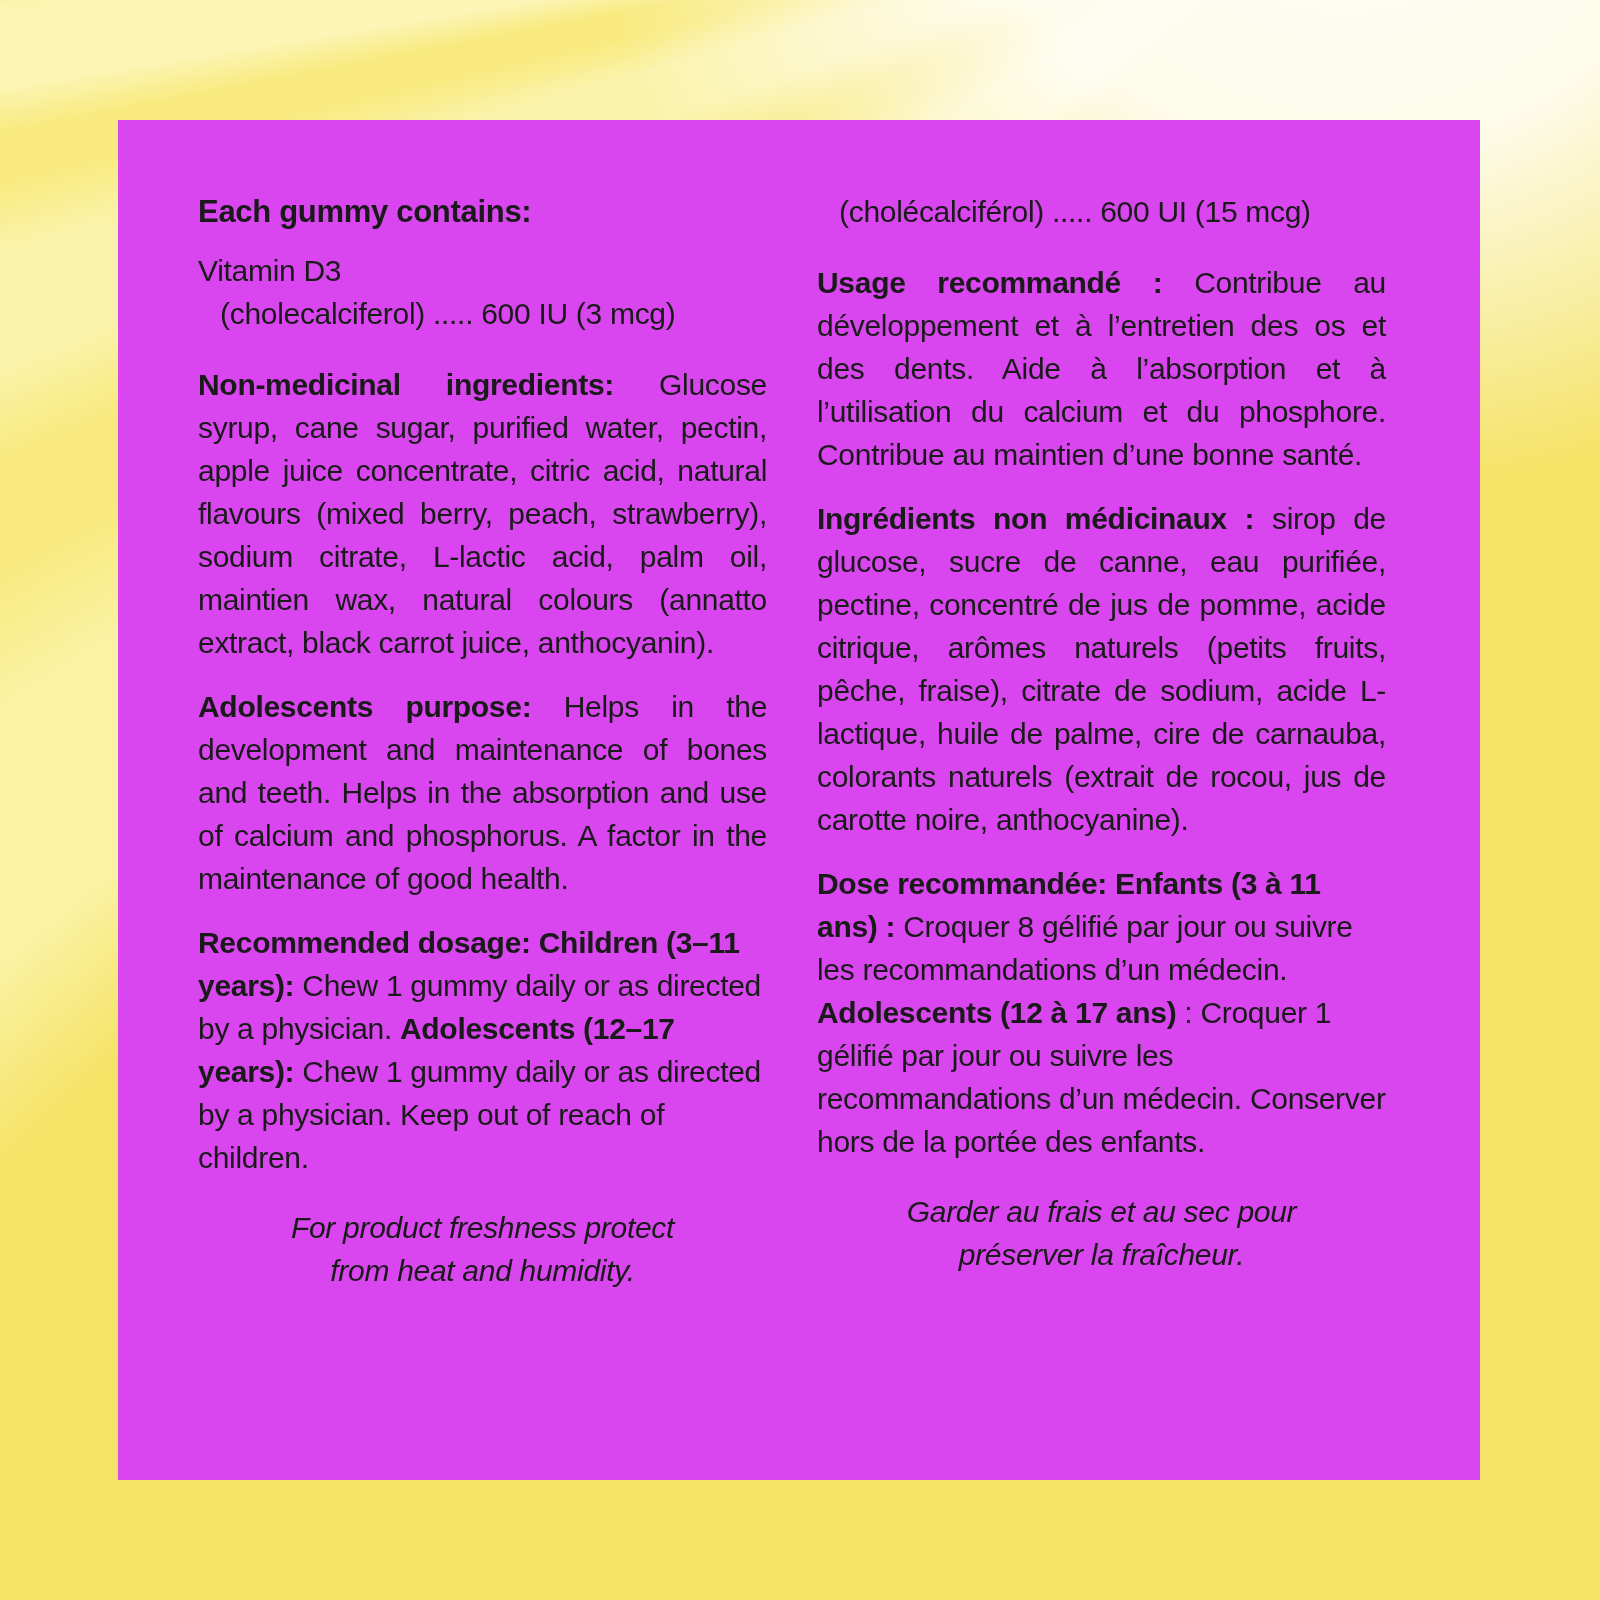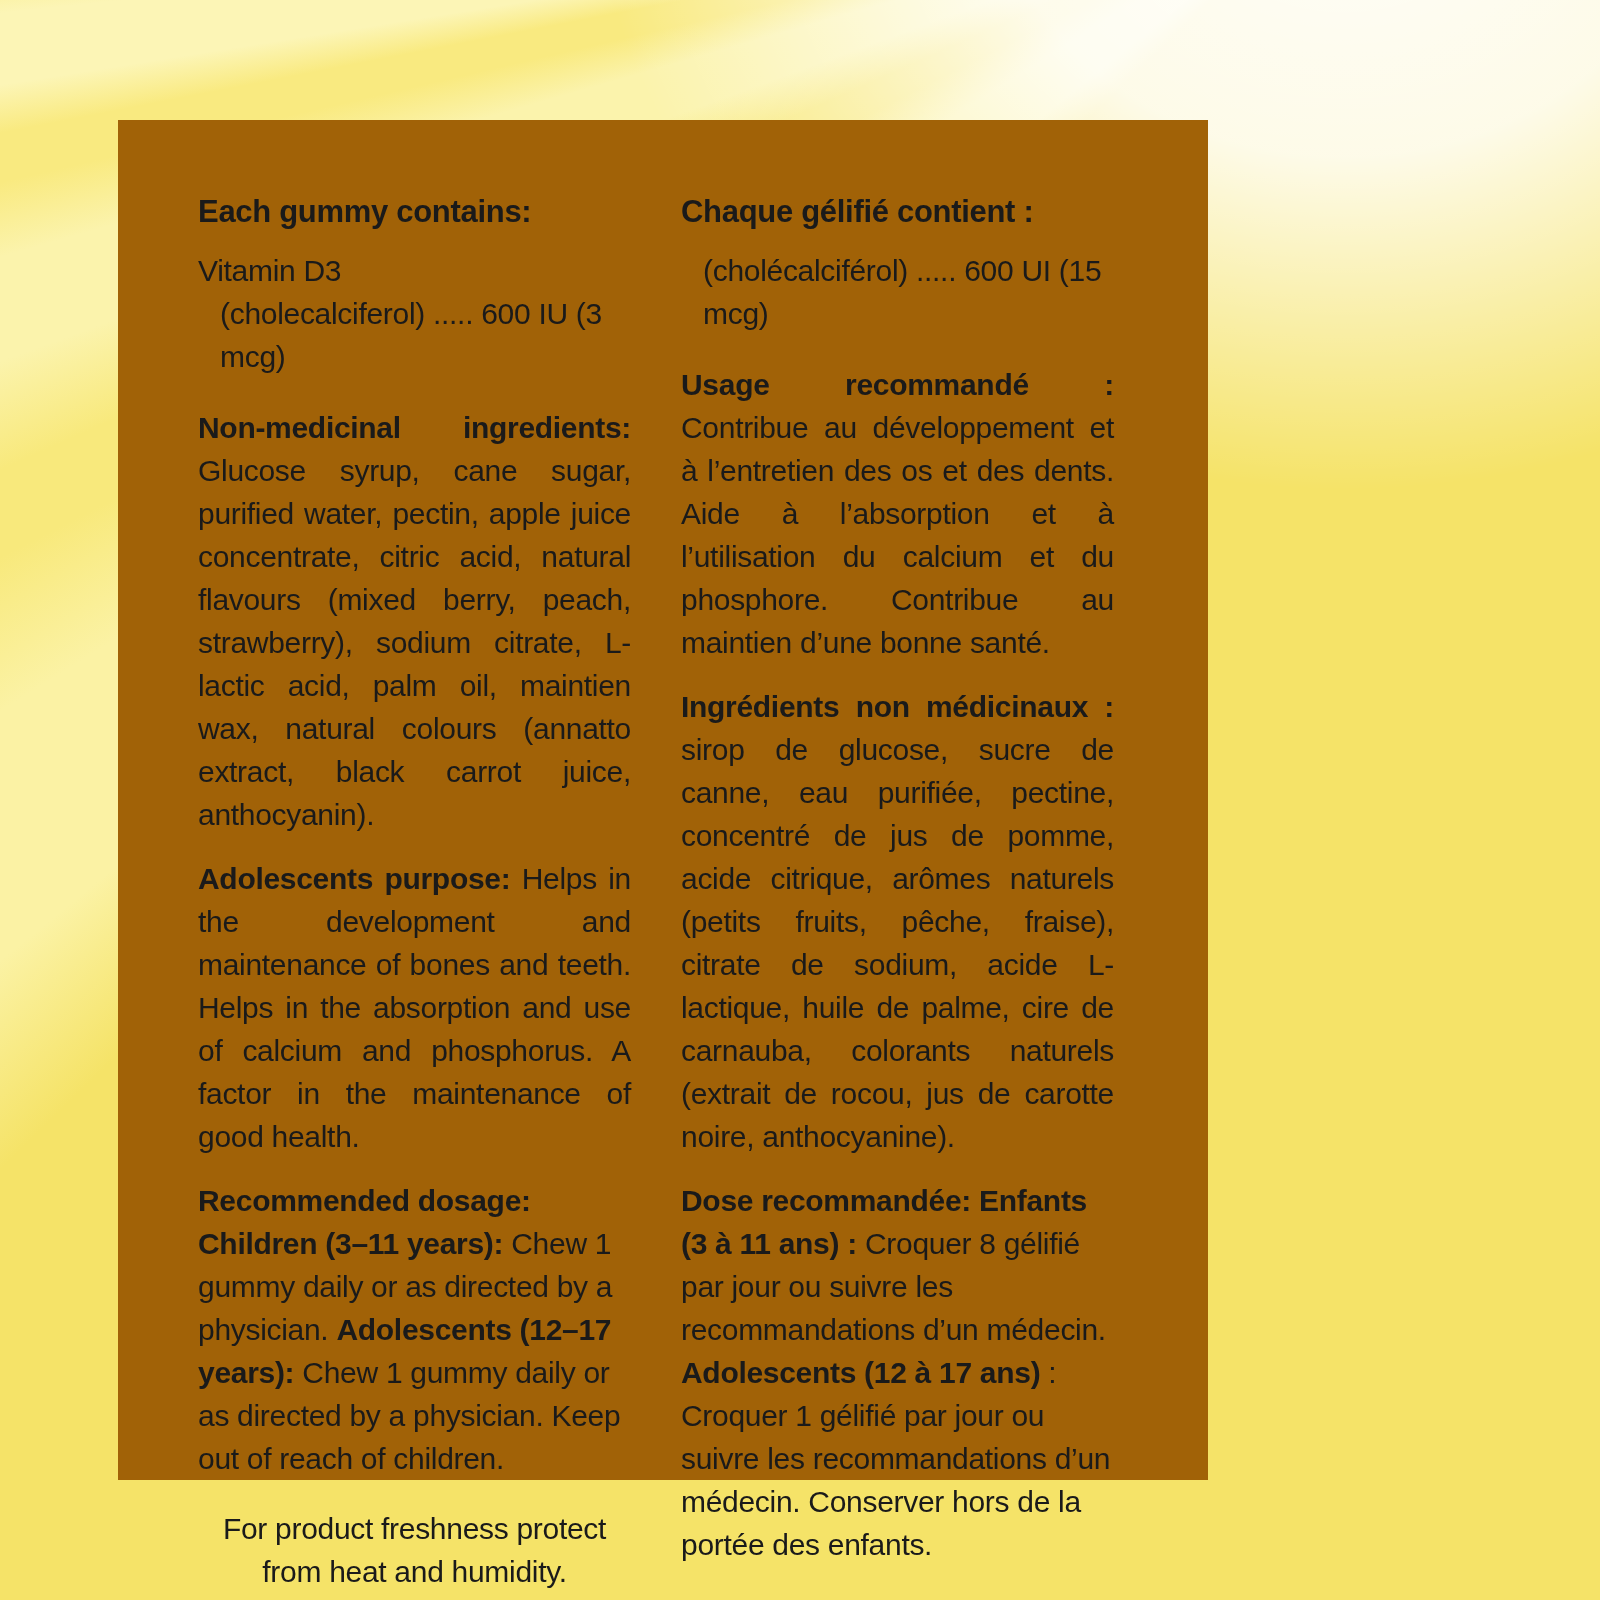--- a/index.html
+++ b/index.html
@@ -20,41 +20,42 @@
         #f5e368 0deg,  #f5e368 226deg,
         #fbf2a4 231deg, #fbf2a4 238deg,
         #f8e97c 243deg, #f8e97c 246deg,
         #fbf3ac 250deg, #fbf3ac 254deg,
         #f9ea80 257deg, #f9ea80 259deg,
         #fcf5b6 261deg, #fcf5b6 264deg,
         #f8e976 267deg, #f8e976 360deg);
   }
   .card {
     position: absolute; left: 118px; top: 120px;
-    width: 1090px; height: 1360px;
-    background: #a16207;
+    width: 1362px; height: 1360px;
+    background: #d946ef;
   }
   .cols {
     display: flex; gap: 50px;
     padding: 70px 94px 0 80px;
     box-sizing: border-box;
   }
   .col {
     flex: 1; min-width: 0;
     font-size: 30px; line-height: 43px;
     letter-spacing: -0.3px;
     color: #1a1a1a;
   }
   .col p { margin: 0 0 21px 0; }
   .head { margin-bottom: 16px !important; }
   .head b { font-size: 31px; }
   .just { text-align: justify; }
   .vit { margin-bottom: 28px; }
   .vit .l2 { padding-left: 22px; }
   .note {
+    font-style: italic;
     text-align: center;
     margin: 27px auto 0 auto !important;
   }
   .note-en { max-width: 425px; }
   .note-fr { max-width: 440px; }
   b { font-weight: bold; }
 </style>
 </head>
 <body>
 
@@ -74,21 +75,20 @@
       <p class="just"><b>Non-medicinal ingredients:</b><span> Glucose syrup, cane sugar, purified water, pectin, apple juice concentrate, citric acid, natural flavours (mixed berry, peach, strawberry), sodium citrate, L-lactic acid, palm oil, maintien wax, natural colours (annatto extract, black carrot juice, anthocyanin).</span></p>
 
       <p class="just"><b>Adolescents purpose:</b><span> Helps in the development and maintenance of bones and teeth. Helps in the absorption and use of calcium and phosphorus. A factor in the maintenance of good health.</span></p>
 
       <p><b>Recommended dosage: Children (3–11 years): </b><span>Chew 1 gummy daily or as directed by a physician. </span><b>Adolescents (12–17 years): </b><span>Chew 1 gummy daily or as directed by a physician. Keep out of reach of children.</span></p>
 
       <p class="note note-en">For product freshness protect from heat and humidity.</p>
     </section>
 
     <section class="col">
-      <p class="head"><b>Chaque gélifié contient :</b></p>
 
       <div class="vit">
         <div class="l2">(cholécalciférol) ..... 600 UI (15 mcg)</div>
       </div>
 
       <p class="just"><b>Usage recommandé :</b><span> Contribue au développement et à l’entretien des os et des dents. Aide à l’absorption et à l’utilisation du calcium et du phosphore. Contribue au maintien d’une bonne santé.</span></p>
 
       <p class="just"><b>Ingrédients non médicinaux :</b><span> sirop de glucose, sucre de canne, eau purifiée, pectine, concentré de jus de pomme, acide citrique, arômes naturels (petits fruits, pêche, fraise), citrate de sodium, acide L-lactique, huile de palme, cire de carnauba, colorants naturels (extrait de rocou, jus de carotte noire, anthocyanine).</span></p>
 
       <p><b>Dose recommandée: Enfants (3 à 11 ans) : </b><span>Croquer 8 gélifié par jour ou suivre les recommandations d’un médecin. </span><b>Adolescents (12 à 17 ans)</b><span> : Croquer 1 gélifié par jour ou suivre les recommandations d’un médecin. Conserver hors de la portée des enfants.</span></p>

